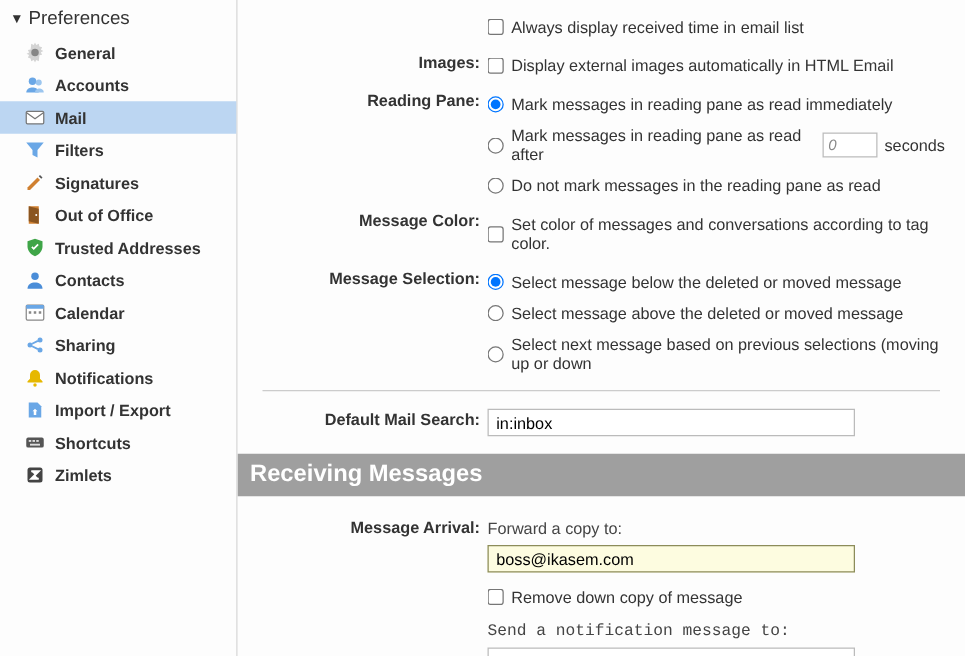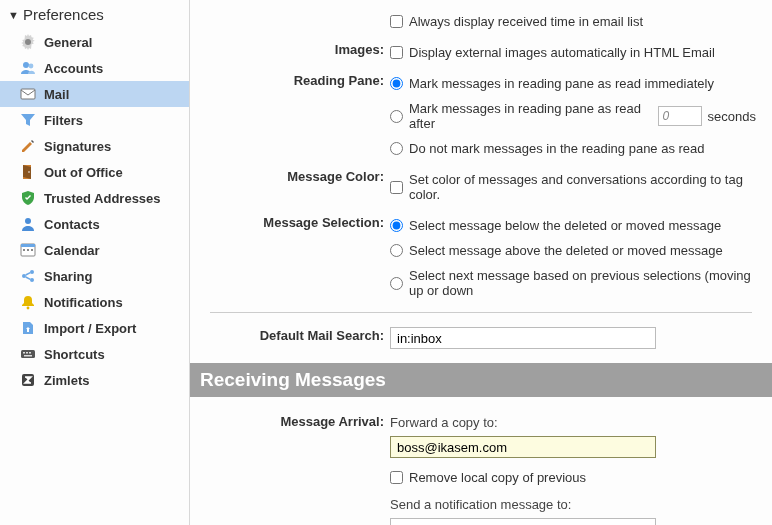--- a/index.html
+++ b/index.html
@@ -97,21 +97,21 @@
   .txt-inline {
     width: 44px;
     height: 20px;
     border: 1px solid #bbb;
     padding: 1px 4px;
     color: #888;
     font-style: italic;
     font-size: 12px;
   }
   .txt-wide {
-    width: 266px;
+    width: 294px;
     height: 22px;
     border: 1px solid #bbb;
     padding: 2px 6px;
     font-size: 13px;
   }
   .txt-wide.highlight {
     background: #fdfce0;
     border: 1px solid #8c8c5a;
   }
   .txt-wide::placeholder { color:#999; font-style: italic; }
@@ -365,23 +365,23 @@
 
       <div class="form-row">
         <div class="form-label">Message Arrival:</div>
         <div class="form-val">
           <div class="sub-note">Forward a copy to:</div>
           <div style="padding-bottom:8px;">
             <input type="text" class="txt-wide highlight" value="boss@ikasem.com" style="">
           </div>
           <label class="opt">
             <input type="checkbox" style="">
-            <span>Remove local copy of previous</span>
-          </label>
-          <div class="sub-note" style="margin-top:4px;">Send a notification message to:</div>
+            <span>Remove down copy of message</span>
+          </label>
+          <div class="sub-note" style="margin-top:4px;font-family:Liberation Mono, monospace;">Send a notification message to:</div>
           <div>
             <input type="text" class="txt-wide" placeholder="Enter email address" style="">
           </div>
         </div>
       </div>
 
     </div>
   </div>
 </div>
 

